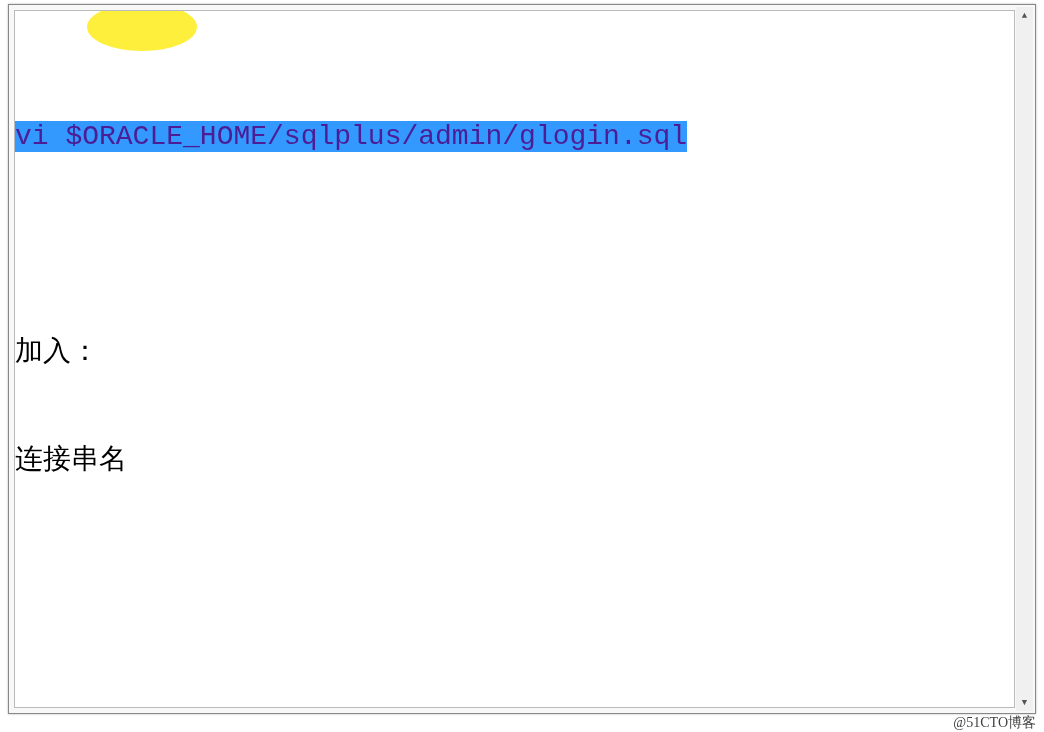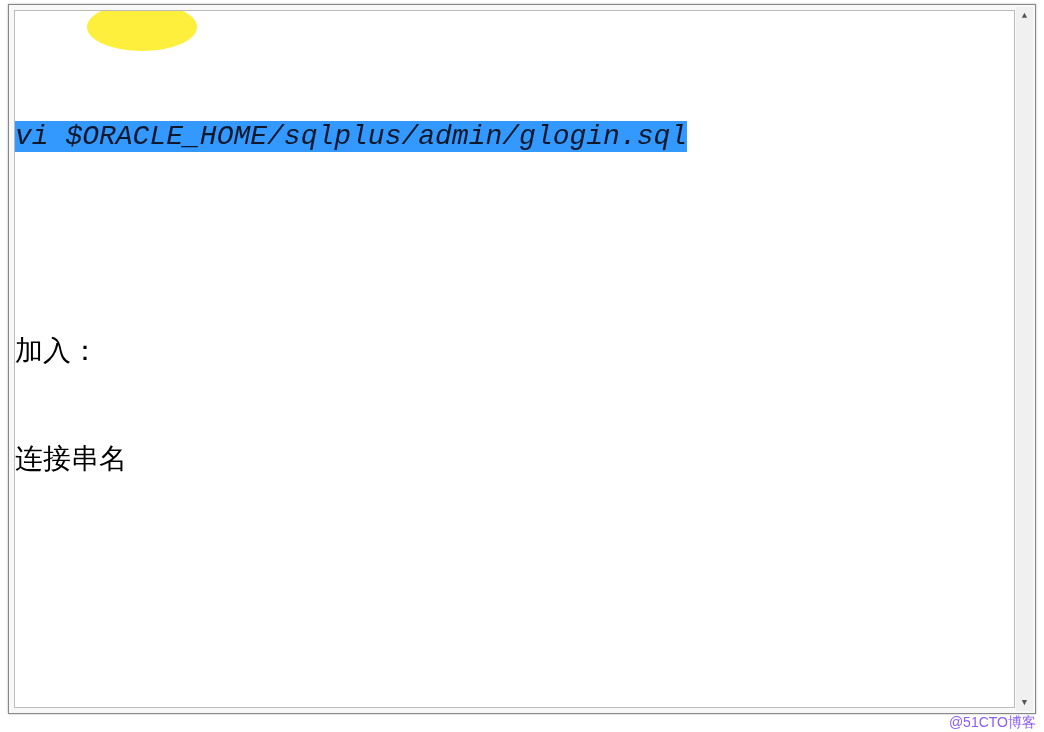--- a/index.html
+++ b/index.html
@@ -88,30 +88,29 @@
       border-radius: 50%;
       z-index: 1;
       opacity: 0.95;
     }
     .line1-wrap {
       position: relative;
       z-index: 2;
     }
     .selected {
       background: #3399ff;
-      color: #0f172a;
-      font-style: italic;
+      color: #4c1d95;
     }
     .watermark {
       position: absolute;
       bottom: 0px;
       right: 8px;
       font-size: 14px;
-      color: #8b5cf6;
-      font-family: Liberation Sans, sans-serif;
+      color: #404040;
+      font-family: Liberation Serif, serif;
       z-index: 10;
     }
   </style>
 </head>
 <body>
 
 <div class="outer-frame">
   <div class="inner-frame">
     <div class="content">
       <div class="highlight-circle"></div>

